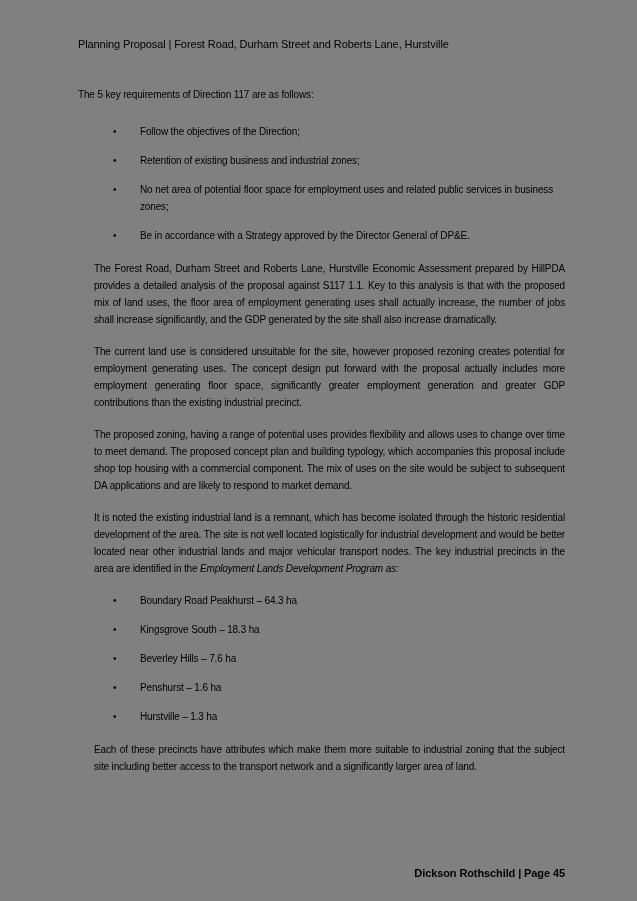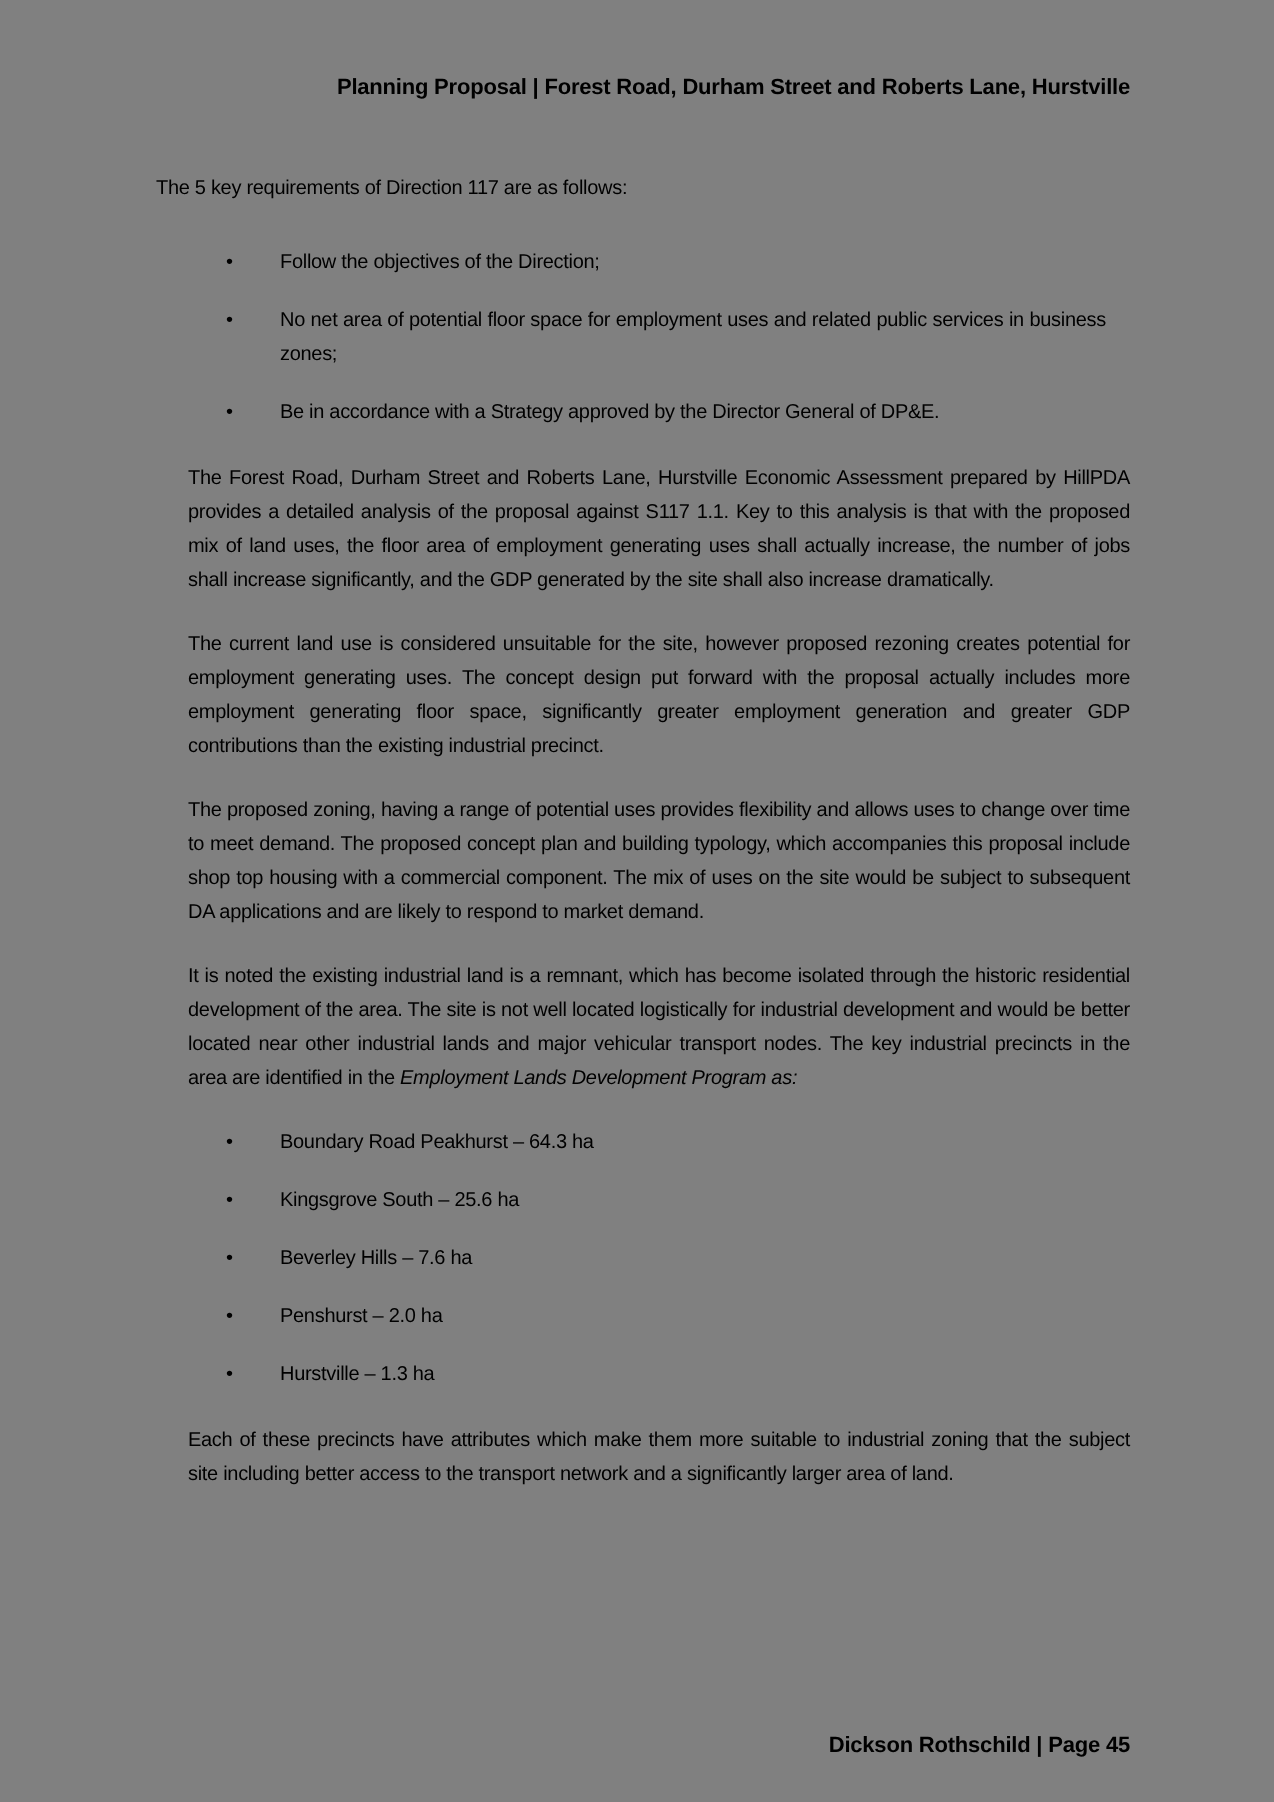--- a/index.html
+++ b/index.html
@@ -16,23 +16,23 @@
   }
   .page {
     position: relative;
     width: 637px;
     height: 901px;
     background: #808080;
     box-sizing: border-box;
     padding: 38px 72px 0 78px;
   }
   .doc-header {
-    text-align: right;
+    text-align: left;
     font-size: 11px;
-    font-weight: bold;
+    font-weight: normal;
     letter-spacing: -0.1px;
     margin-bottom: 36px;
   }
   .body-text {
     font-size: 10px;
     font-weight: normal;
     line-height: 17px;
     letter-spacing: -0.15px;
     text-align: justify;
   }
@@ -79,37 +79,38 @@
 <div class="page">
 
   <div class="doc-header">Planning Proposal | Forest Road, Durham Street and Roberts Lane, Hurstville</div>
 
   <div class="body-text">
 
     <p class="intro-line">The 5 key requirements of Direction 117 are as follows:</p>
 
     <ul class="bullets">
       <li>Follow the objectives of the Direction;</li>
+      <li>Retention of existing business and industrial zones;</li>
       <li>No net area of potential floor space for employment uses and related public services in business zones;</li>
       <li>Be in accordance with a Strategy approved by the Director General of DP&amp;E.</li>
     </ul>
 
     <p class="para">The Forest Road, Durham Street and Roberts Lane, Hurstville Economic Assessment prepared by HillPDA provides a detailed analysis of the proposal against S117 1.1.  Key to this analysis is that with the proposed mix of land uses, the floor area of employment generating uses shall actually increase, the number of jobs shall increase significantly, and the GDP generated by the site shall also increase dramatically.</p>
 
     <p class="para">The current land use is considered unsuitable for the site, however proposed rezoning creates potential for employment generating uses.  The concept design put forward with the proposal actually includes more employment generating floor space, significantly greater employment generation and greater GDP contributions than the existing industrial precinct.</p>
 
     <p class="para">The proposed zoning, having a range of potential uses provides flexibility and allows uses to change over time to meet demand.  The proposed concept plan and building typology, which accompanies this proposal include shop top housing with a commercial component.  The mix of uses on the site would be subject to subsequent DA applications and are likely to respond to market demand.</p>
 
     <p class="para"><span>It is noted the existing industrial land is a remnant, which has become isolated through the historic residential development of the area.  The site is not well located logistically for industrial development and would be better located near other industrial lands and major vehicular transport nodes.   The key industrial precincts in the area are identified in the </span><span class="italic">Employment Lands Development Program as:</span></p>
 
     <ul class="bullets spaced">
       <li>Boundary Road Peakhurst – 64.3 ha</li>
-      <li>Kingsgrove South – 25.6 ha</li>
+      <li>Kingsgrove South – 18.3 ha</li>
       <li>Beverley Hills – 7.6 ha</li>
-      <li>Penshurst – 2.0 ha</li>
+      <li>Penshurst – 1.6 ha</li>
       <li>Hurstville – 1.3 ha</li>
     </ul>
 
     <p class="para">Each of these precincts have attributes which make them more suitable to industrial zoning that the subject site including better access to the transport network and a significantly larger area of land.</p>
 
   </div>
 
   <div class="doc-footer">Dickson Rothschild | Page 45</div>
 
 </div>

